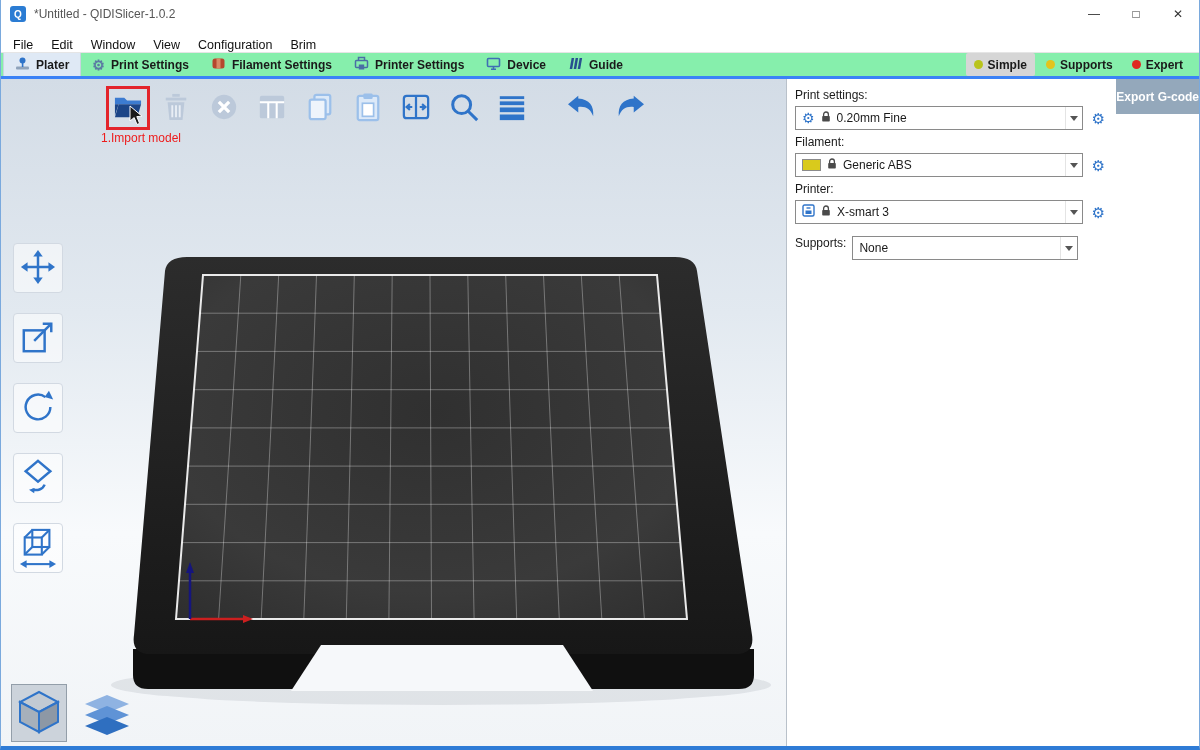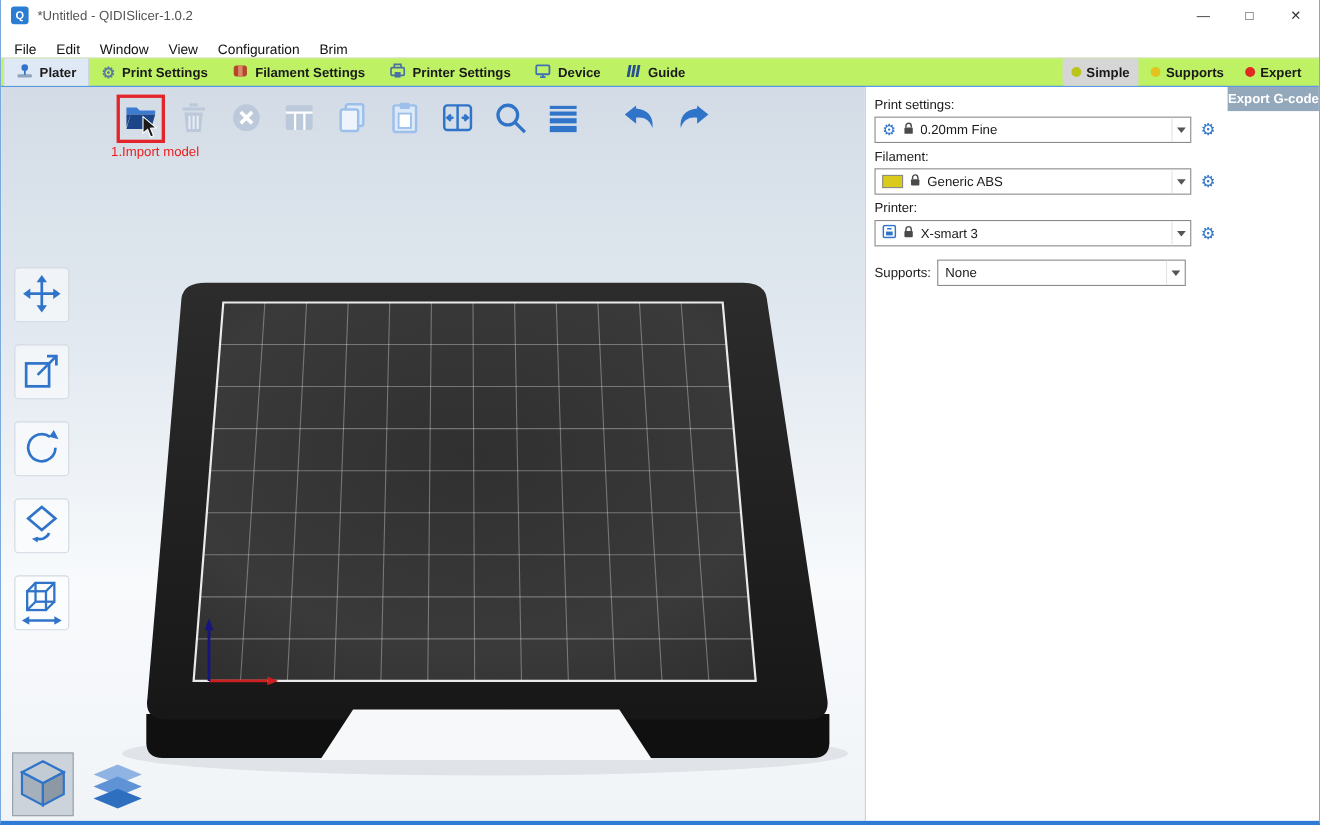--- a/index.html
+++ b/index.html
@@ -11,21 +11,21 @@
   .titlebar{flex:0 0 28px;display:flex;align-items:center;padding:0 0 0 9px;background:#fff}
   .app-icon{width:16px;height:16px;border-radius:3px;background:#2b7cd3;color:#fff;font-size:10px;font-weight:bold;
     display:flex;align-items:center;justify-content:center;margin-right:8px}
   .title-text{color:#555;font-size:12px}
   .win-controls{margin-left:auto;display:flex;height:28px}
   .win-btn{width:42px;display:flex;align-items:center;justify-content:center;color:#333;font-size:12px}
   
   .menubar{flex:0 0 24px;display:flex;align-items:flex-end;padding:0 3px;background:#fff}
   .menu-item{padding:0 9px;font-size:12.5px;color:#111}
   
-  .tabbar{flex:0 0 27px;background:#bef264;border-top:1px solid #e5e5e5;border-bottom:1px solid #3b82f6;
+  .tabbar{flex:0 0 27px;background:#86efac;border-top:1px solid #e5e5e5;border-bottom:3px solid #3b82f6;
     display:flex;align-items:stretch;padding-left:2px}
   .tab{display:flex;align-items:center;gap:6px;padding:0 11px;font-weight:bold;font-size:12px;color:#1a1a1a}
   .tab.selected{background:#dfe9f5;border-left:1px solid #c9d4e0;border-right:1px solid #c9d4e0}
   .tab .gear-glyph{font-size:14px;color:#5b7ba3;line-height:1}
   .modes{margin-left:auto;display:flex;gap:3px;padding-right:8px}
   .mode{display:flex;align-items:center;gap:5px;padding:3px 8px;font-weight:bold;font-size:12px;border-radius:2px}
   .mode.selected{background:#d6d6d6}
   .dot{width:9px;height:9px;border-radius:50%;flex:0 0 9px}
   
   .main{flex:1;display:flex;min-height:0}
@@ -49,25 +49,25 @@
   .sidebar-content{padding:7px 8px 0 8px;flex:1}
   .field-label{font-size:12px;margin:2px 0 4px}
   .combo-row{display:flex;align-items:center;gap:5px;margin-bottom:5px}
   .combo{flex:1;height:24px;border:1px solid #8a8a8a;background:#fff;display:flex;align-items:center;padding-left:6px;gap:6px;min-width:0}
   .combo-text{flex:1;font-size:12px;white-space:nowrap;overflow:hidden}
   .combo-arrow{width:17px;align-self:stretch;display:flex;align-items:center;justify-content:center;border-left:1px solid #e4e4e4}
   .tri{width:0;height:0;border-left:4px solid transparent;border-right:4px solid transparent;border-top:5px solid #555}
   .gear-btn{font-size:15px;color:#2f74c9;width:20px;text-align:center;line-height:1}
   .combo-gear{font-size:14px;color:#2f74c9;line-height:1}
   .swatch{width:19px;height:12px;border:1px solid #8b8b8b;flex:0 0 19px}
-  .row-inline{display:flex;align-items:center;margin-top:7px;gap:6px}
+  .row-inline{display:flex;margin-top:7px;gap:6px}
   .combo-fixed{flex:0 0 78px}
   .spacer-sm{width:18px}
   .checkbox{width:14px;height:14px;border:1px solid #4f4f4f;background:#fff}
-  .export-btn{height:22px;background:#94a8bb;color:#fff;font-weight:bold;font-size:12px;
+  .export-btn{height:35px;background:#94a8bb;color:#fff;font-weight:bold;font-size:12px;
     display:flex;align-items:center;justify-content:center}
 </style>
 </head>
 <body>
 
 <div class="window">
 
   <div class="titlebar">
     <div class="app-icon">Q</div>
     <span class="title-text">*Untitled - QIDISlicer-1.0.2</span>

